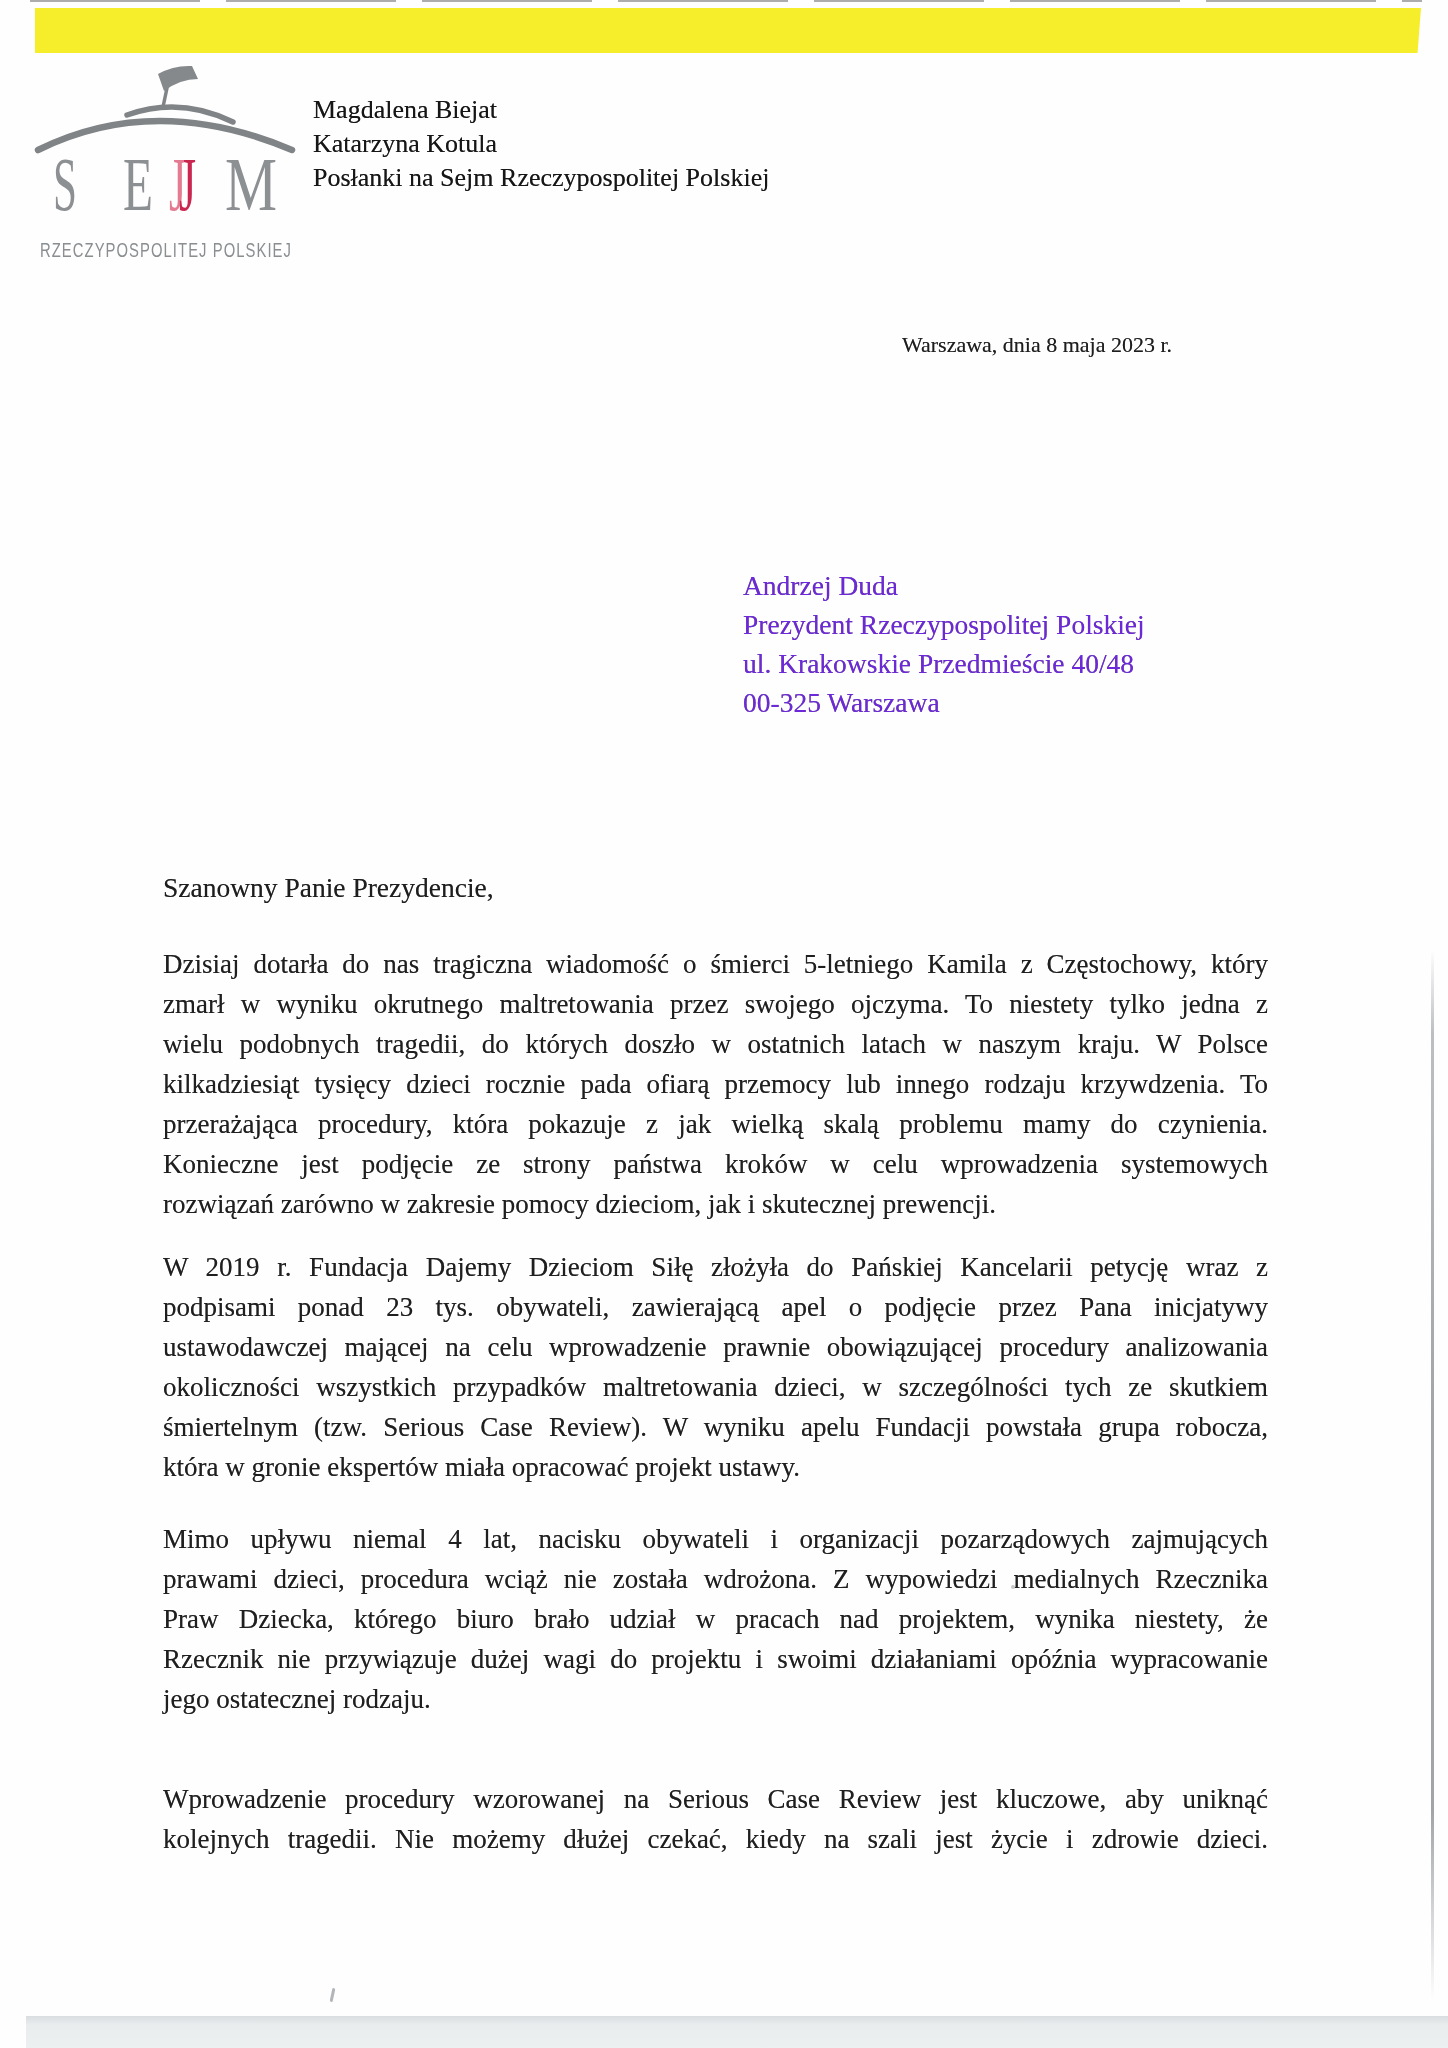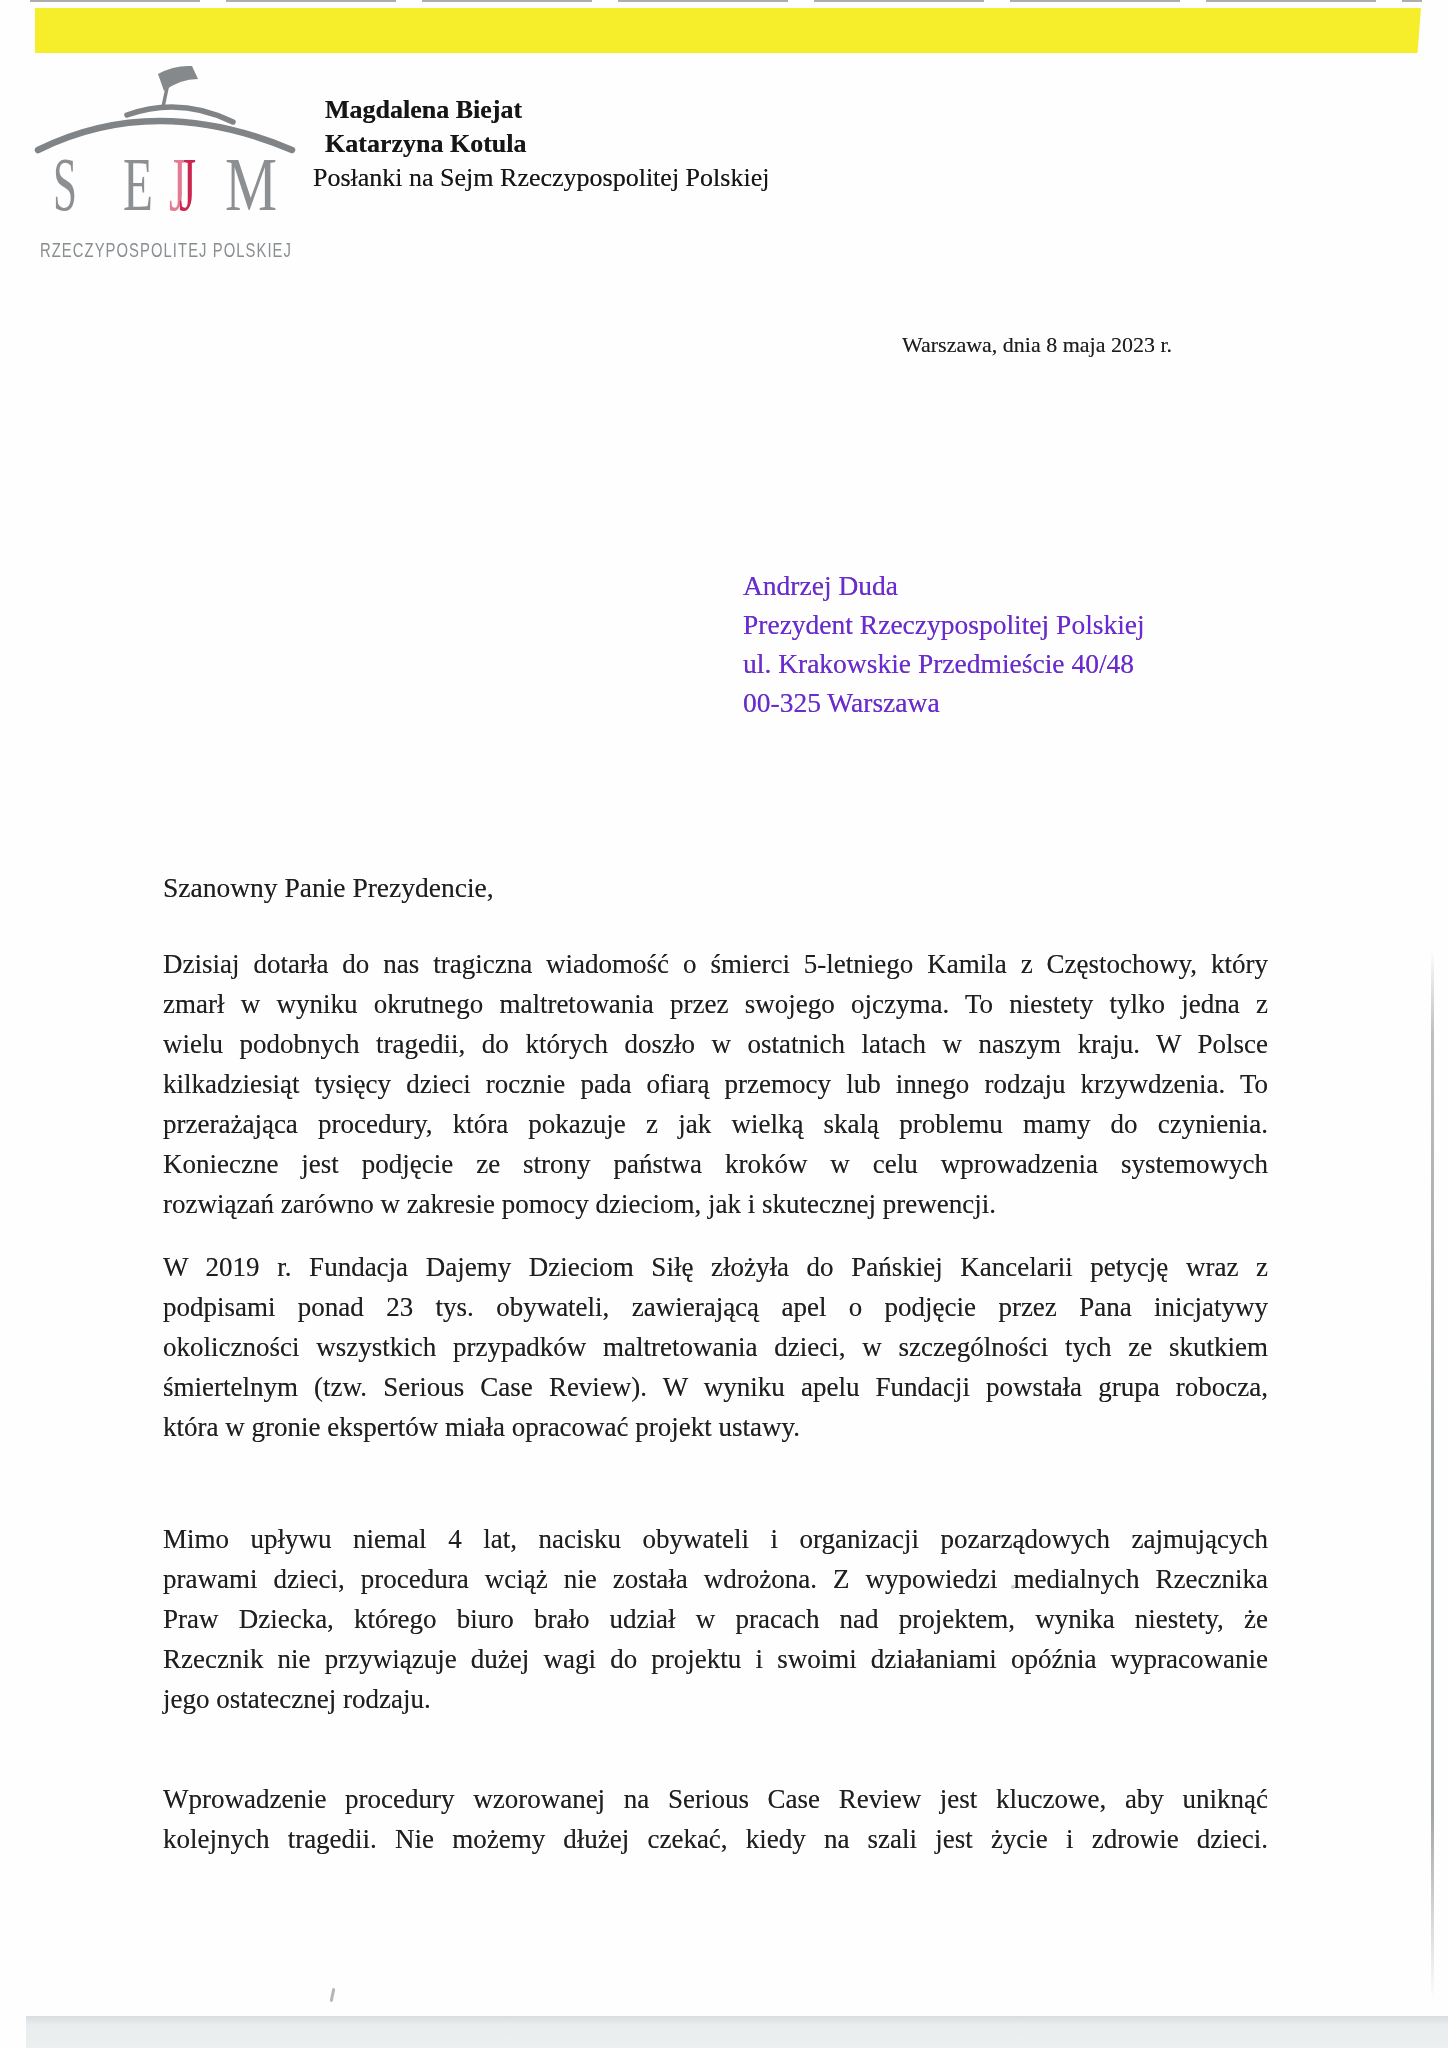--- a/index.html
+++ b/index.html
@@ -26,21 +26,21 @@
     clip-path:polygon(0 0,100% 0,99.75% 100%,0 100%);
   }
   
   .logo{position:absolute;left:28px;top:55px;width:280px;height:215px;}
   
   .sender{
     position:absolute;left:313px;top:93px;
     font-size:26px;line-height:34px;color:#161616;
     text-shadow:0 0 .5px rgba(20,20,20,.65);
   }
-  .sender .name{font-weight:bold;margin-left:12px;}
+  .sender .name{font-weight:normal;}
   
   .date-line{
     position:absolute;left:902px;top:328px;
     font-size:22px;line-height:34px;color:#1e1e1e;
     text-shadow:0 0 .5px rgba(20,20,20,.55);
   }
   
   .recipient{
     position:absolute;left:743px;top:566px;
     font-size:27.5px;line-height:39px;color:#6d28d9;
@@ -131,20 +131,21 @@
     <div class="ln">wielu podobnych tragedii, do których doszło w ostatnich latach w naszym kraju. W Polsce</div>
     <div class="ln">kilkadziesiąt tysięcy dzieci rocznie pada ofiarą przemocy lub innego rodzaju krzywdzenia. To</div>
     <div class="ln">przerażająca procedury, która pokazuje z jak wielką skalą problemu mamy do czynienia.</div>
     <div class="ln">Konieczne jest podjęcie ze strony państwa kroków w celu wprowadzenia systemowych</div>
     <div class="ln last">rozwiązań zarówno w zakresie pomocy dzieciom, jak i skutecznej prewencji.</div>
   </div>
 
   <div class="para p2">
     <div class="ln">W 2019 r. Fundacja Dajemy Dzieciom Siłę złożyła do Pańskiej Kancelarii petycję wraz z</div>
     <div class="ln">podpisami ponad 23 tys. obywateli, zawierającą apel o podjęcie przez Pana inicjatywy</div>
+    <div class="ln">ustawodawczej mającej na celu wprowadzenie prawnie obowiązującej procedury analizowania</div>
     <div class="ln">okoliczności wszystkich przypadków maltretowania dzieci, w szczególności tych ze skutkiem</div>
     <div class="ln">śmiertelnym (tzw. Serious Case Review). W wyniku apelu Fundacji powstała grupa robocza,</div>
     <div class="ln last">która w gronie ekspertów miała opracować projekt ustawy.</div>
   </div>
 
   <div class="para p3">
     <div class="ln">Mimo upływu niemal 4 lat, nacisku obywateli i organizacji pozarządowych zajmujących</div>
     <div class="ln">prawami dzieci, procedura wciąż nie została wdrożona. Z wypowiedzi medialnych Rzecznika</div>
     <div class="ln">Praw Dziecka, którego biuro brało udział w pracach nad projektem, wynika niestety, że</div>
     <div class="ln">Rzecznik nie przywiązuje dużej wagi do projektu i swoimi działaniami opóźnia wypracowanie</div>

